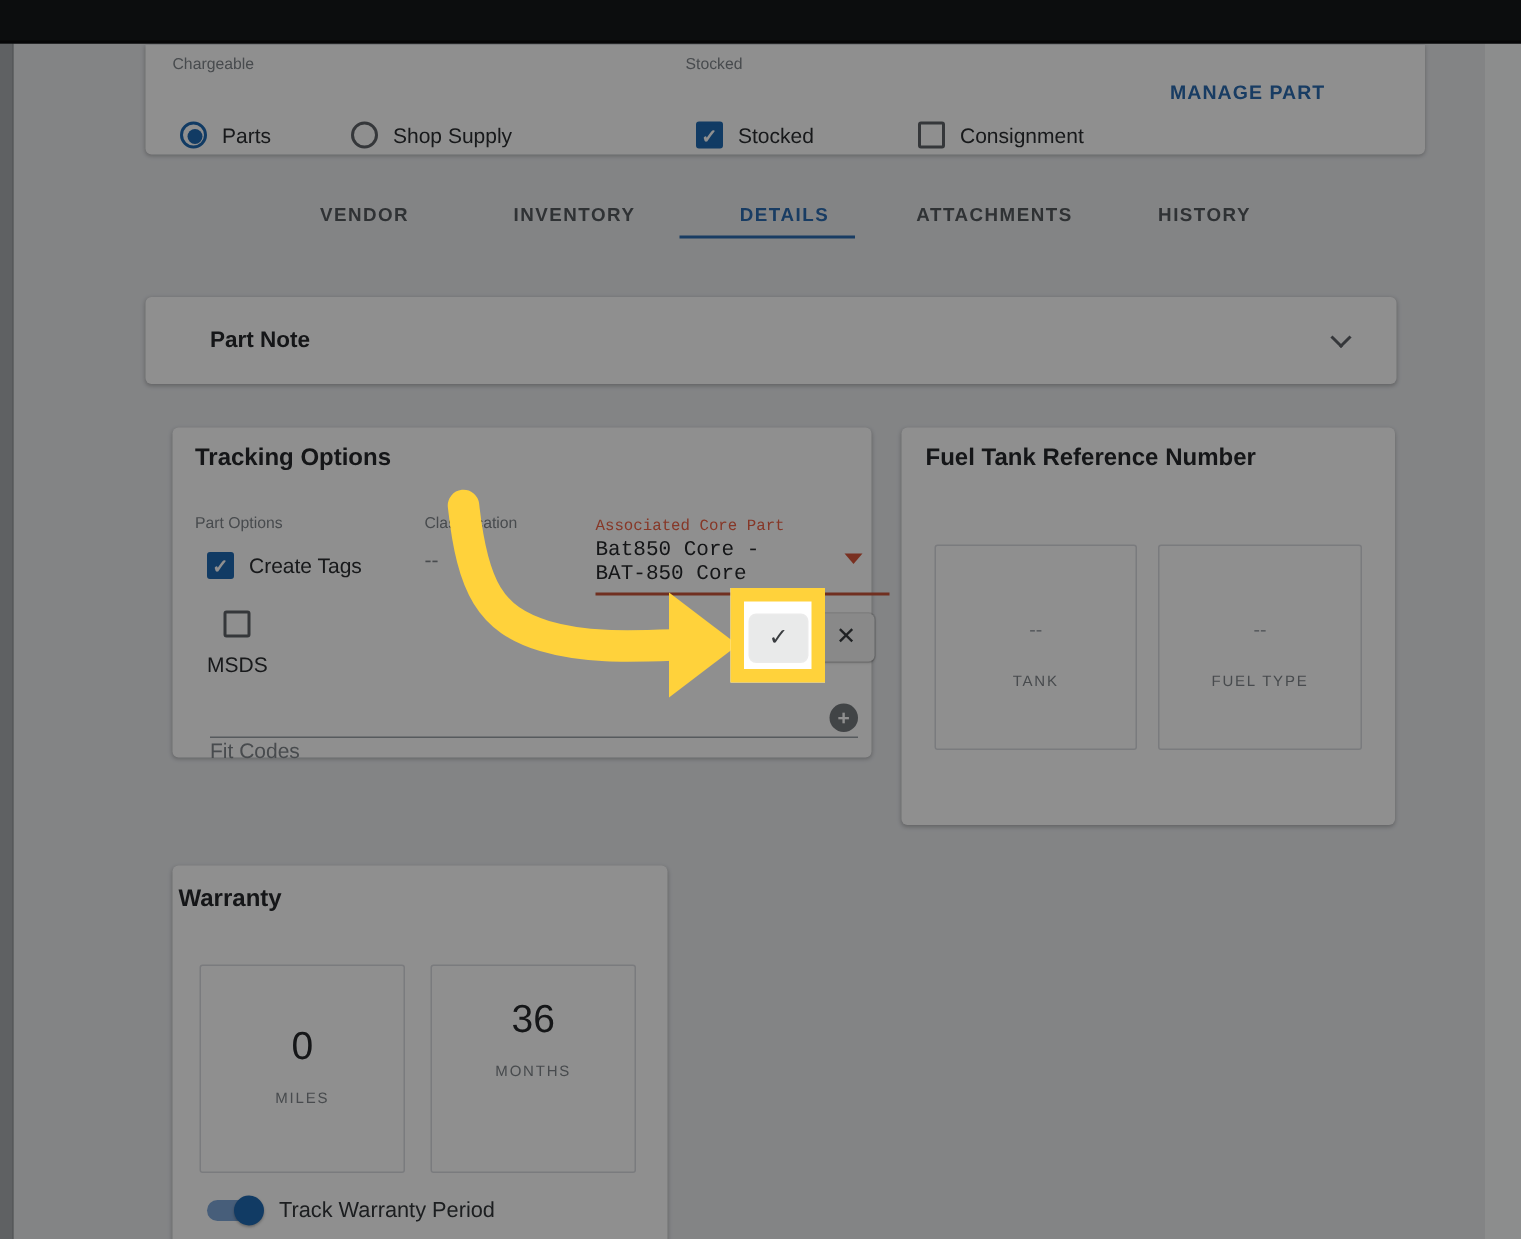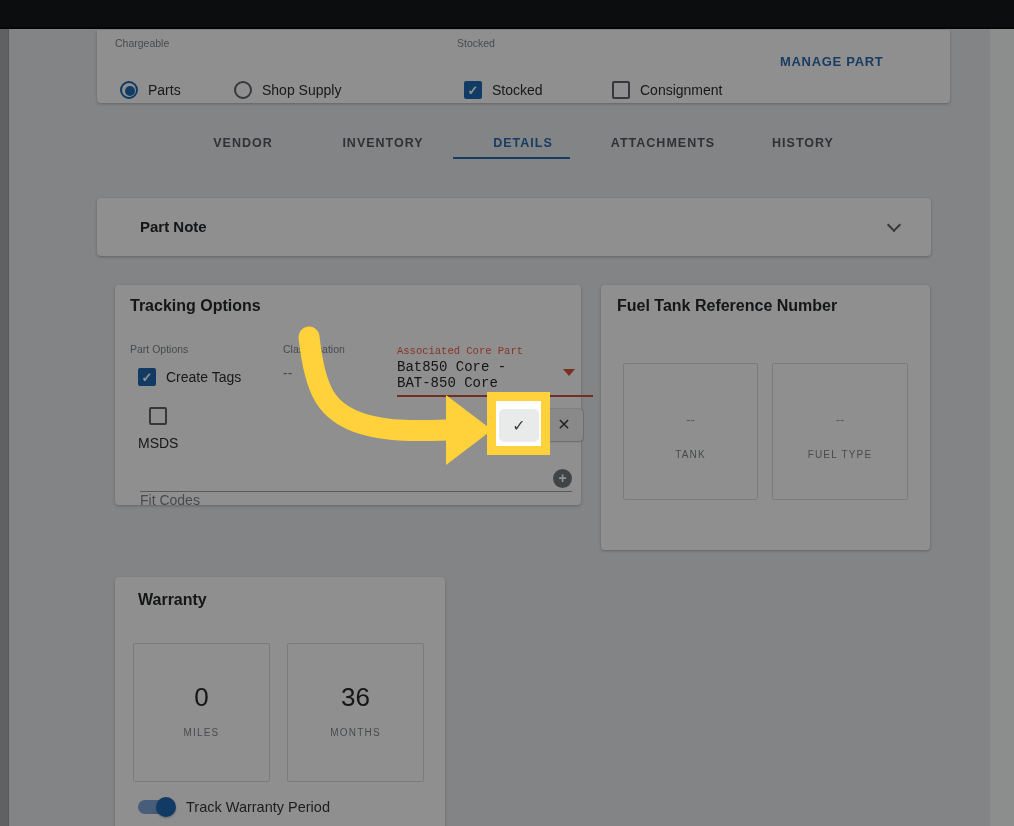--- a/index.html
+++ b/index.html
@@ -61,23 +61,23 @@
   .fit-underline{position:absolute;left:0;top:23px;width:432px;height:1px;background:#9aa0a6;}
   .fit-add{position:absolute;right:0;top:1px;width:19px;height:19px;border-radius:50%;background:#75797d;color:#ffffff;font-size:14px;font-weight:700;text-align:center;line-height:18px;cursor:pointer;}
   
   .stat-box{position:absolute;border:1px solid #dadce0;border-radius:2px;background:#fff;text-align:center;}
   .stat-dash{font-size:13px;color:#9aa0a6;}
   .stat-label{font-size:10px;letter-spacing:1.2px;color:#80868b;margin-top:22px;}
   .stat-value{font-size:26px;color:#26282b;}
   .fuel-title{position:absolute;left:16px;top:12px;}
   .fuel-box1{left:22px;top:78px;width:135px;height:137px;padding-top:48px;}
   .fuel-box2{left:171px;top:78px;width:136px;height:137px;padding-top:48px;}
-  .war-title{position:absolute;left:23px;top:14px;}
+  .war-title{position:absolute;left:4px;top:14px;}
   .war-box1{left:18px;top:66px;width:137px;height:139px;padding-top:38px;}
-  .war-box2{left:172px;top:66px;width:137px;height:139px;padding-top:38px;}
+  .war-box2{left:172px;top:66px;width:137px;height:139px;padding-top:20px;}
   .war-box .stat-label{margin-top:14px;}
   .toggle-row{position:absolute;left:23px;top:222px;display:flex;align-items:center;gap:12px;cursor:pointer;}
   .toggle{position:relative;width:36px;height:14px;border-radius:7px;background:#7fa8d9;flex:none;}
   .toggle::after{content:"";position:absolute;right:-2px;top:-3px;width:20px;height:20px;border-radius:50%;background:#1f69b2;box-shadow:0 1px 2px rgba(0,0,0,0.3);}
   .toggle-label{font-size:14.5px;color:#33373a;}
   
   .dim{position:absolute;inset:0;background:rgba(0,0,0,0.44);z-index:50;pointer-events:none;}
   .anno{position:absolute;inset:0;z-index:60;pointer-events:none;}
   .hl-box{position:absolute;left:487px;top:392px;width:63px;height:63px;border:9px solid #ffd23b;background:#ffffff;}
   .hl-btn{position:absolute;left:500px;top:410px;width:38px;height:31px;border-radius:4px;background:#e9eaea;box-shadow:0 0 0 1px rgba(0,0,0,0.08);text-align:center;line-height:31px;font-size:16px;color:#3a3d40;}

